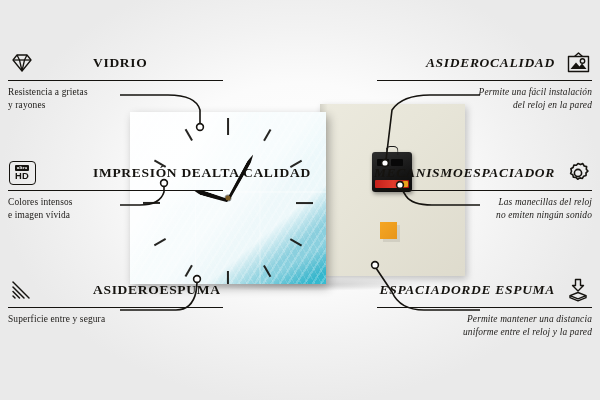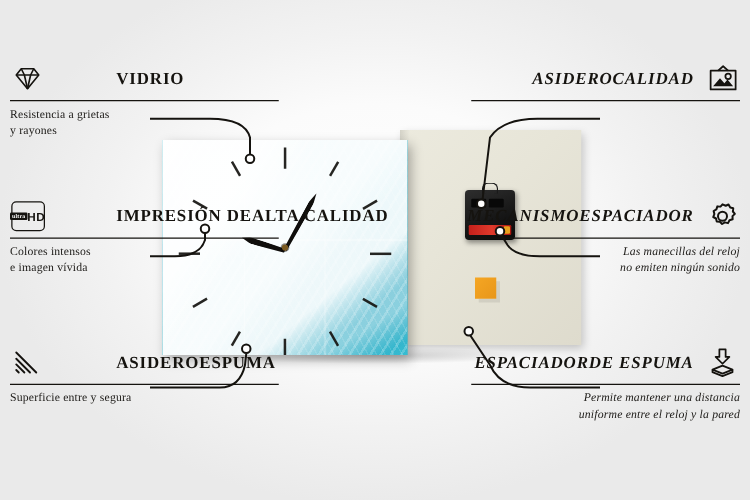--- a/index.html
+++ b/index.html
@@ -28,21 +28,21 @@
   .feat.right .titles{align-items:flex-end;}
   .rule{height:1.4px;background:#15130f;margin-top:4px;width:100%;}
   .feat .desc{
     margin-top:5px;font-size:9.4px;line-height:1.32;color:#1b1916;
     font-family:"Liberation Serif", serif;letter-spacing:.15px;
   }
   .icon{flex:0 0 auto;width:28px;height:26px;display:flex;align-items:center;justify-content:center;}
   .icon svg{display:block;}
   .hdbox{
     width:25px;height:22px;border:1.7px solid #15130f;border-radius:4px;
-    display:flex;flex-direction:row;align-items:center;justify-content:center;
+    display:flex;flex-direction:column;align-items:center;justify-content:center;
     line-height:1;color:#15130f;
   }
   .hdbox .u{font-size:4.6px;font-weight:700;letter-spacing:.2px;
     background:#15130f;color:#fff;padding:.5px 1.6px;border-radius:1px;}
   .hdbox .h{font-size:9.4px;font-weight:700;letter-spacing:.3px;margin-top:.5px;
     font-family:"Liberation Sans", sans-serif;}
 
   
   #product{position:absolute;left:130px;top:104px;width:335px;height:180px;}
   .back-panel{
@@ -284,20 +284,21 @@
             <circle cx="17.5" cy="9" r="2.2"></circle>
           </g>
         </svg>
       </span>
       <span class="titles">
         <span class="t1">ASIDERO</span>
         <span class="t2">CALIDAD</span>
       </span>
     </div>
     <div class="rule"></div>
+    <div class="desc">Permite una fácil instalación<br>del reloj en la pared</div>
   </div>
 
   <div class="feat right" style="top:160px;">
     <div class="head">
       <span class="icon">
         <svg width="26" height="24" viewBox="0 0 26 24">
           <g fill="none" stroke="#15130f" stroke-width="1.6" stroke-linejoin="round">
             <path d="M13,2.5 l2.6,1.1 2.2,-1 1.4,2.4 2.4,.6 -.3,2.6 1.6,1.9 -1.9,1.8 .1,2.5 -2.5,.8
                      -1.2,2.3 -2.5,-.6 -2.2,1.3 -1.8,-1.8 -2.5,-.1 -.6,-2.5 -2.2,-1.2 .9,-2.4 -.6,-2.4
                      2.2,-1.3 .8,-2.4 2.5,.2 Z"></path>

